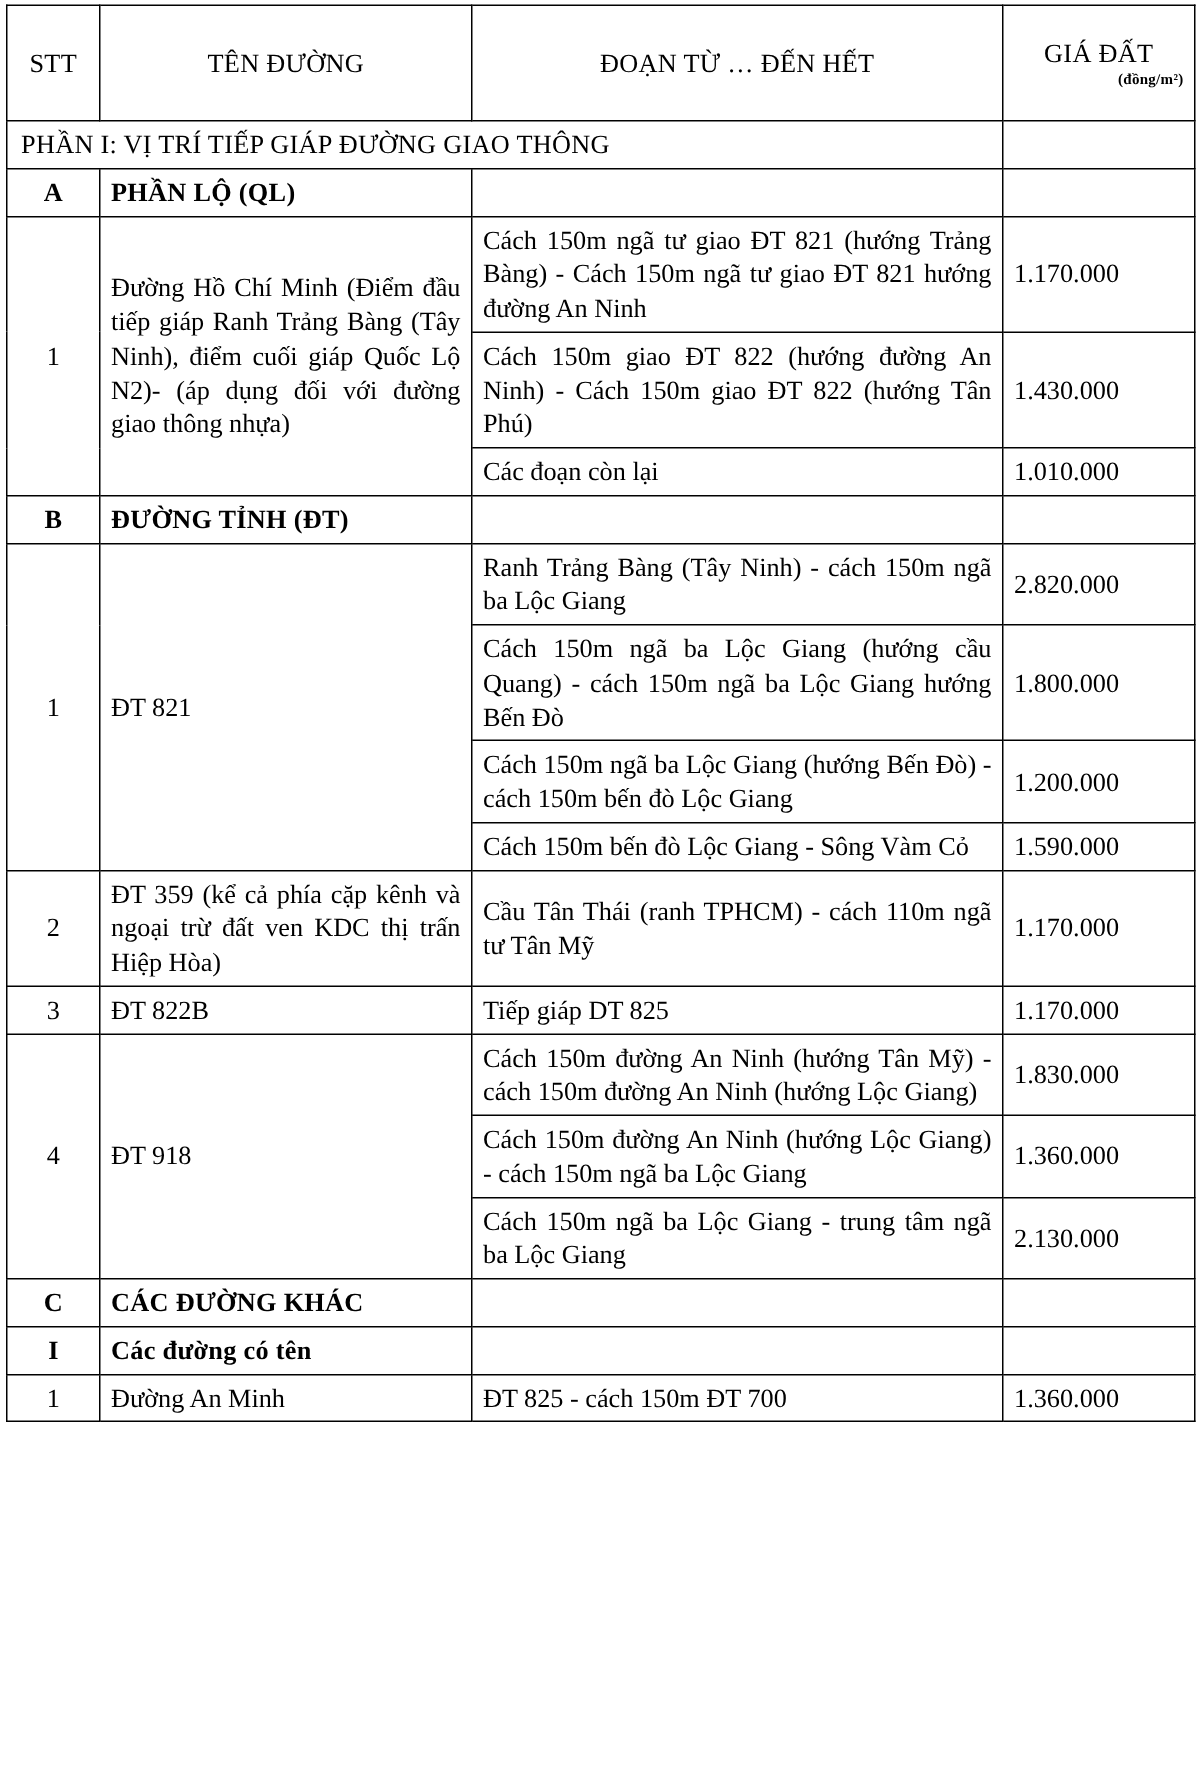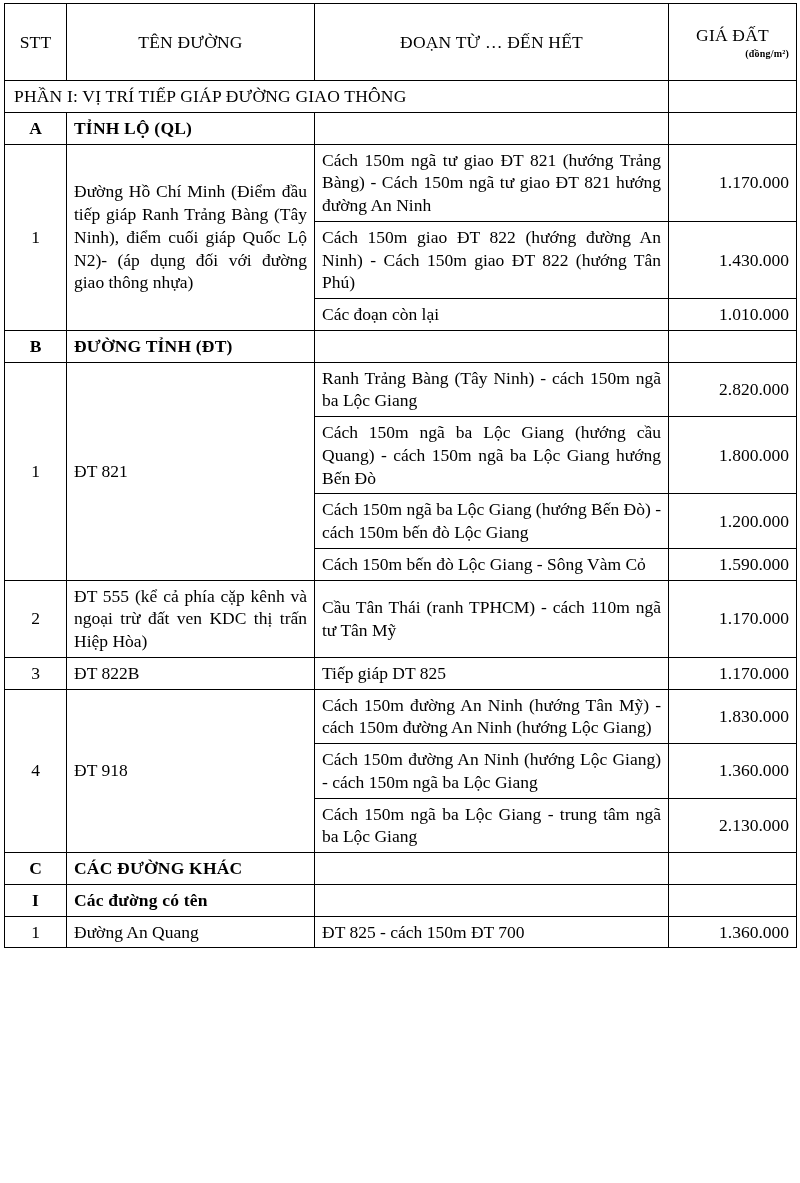--- a/index.html
+++ b/index.html
@@ -67,21 +67,21 @@
     vertical-align: middle;
     hyphens: none;
   }
   td.seg {
     text-align: justify;
     text-align-last: left;
     vertical-align: middle;
     margin-left: 32px;
   }
   td.price {
-    text-align: right;
+    text-align: left;
     vertical-align: middle;
     white-space: nowrap;
   }
   td.empty { }
 
   tr.section td.section-title {
     font-weight: bold;
     text-align: left;
     letter-spacing: 0.2px;
   }
@@ -121,21 +121,21 @@
 
     <tbody>
 
       <tr class="part-row">
         <td class="part-title" colspan="3">PHẦN I: VỊ TRÍ TIẾP GIÁP ĐƯỜNG GIAO THÔNG</td>
         <td class="price empty"></td>
       </tr>
 
       <tr class="section">
         <td class="stt">A</td>
-        <td class="section-title">TỈNH LỘ (QL)</td>
+        <td class="section-title">PHẦN LỘ (QL)</td>
         <td class="seg empty"></td>
         <td class="price empty"></td>
       </tr>
 
       <tr>
         <td class="stt" rowspan="3">1</td>
         <td class="name" rowspan="3">Đường Hồ Chí Minh (Điểm đầu tiếp giáp Ranh Trảng Bàng (Tây Ninh), điểm cuối giáp Quốc Lộ N2)- (áp dụng đối với đường giao thông nhựa)</td>
         <td class="seg">Cách 150m ngã tư giao ĐT 821 (hướng Trảng Bàng) - Cách 150m ngã tư giao ĐT 821 hướng đường An Ninh</td>
         <td class="price">1.170.000</td>
       </tr>
@@ -169,21 +169,21 @@
         <td class="seg">Cách 150m ngã ba Lộc Giang (hướng Bến Đò) - cách 150m bến đò Lộc Giang</td>
         <td class="price">1.200.000</td>
       </tr>
       <tr>
         <td class="seg">Cách 150m bến đò Lộc Giang - Sông Vàm Cỏ</td>
         <td class="price">1.590.000</td>
       </tr>
 
       <tr>
         <td class="stt">2</td>
-        <td class="name">ĐT 555 (kể cả phía cặp kênh và ngoại trừ đất ven KDC thị trấn Hiệp Hòa)</td>
+        <td class="name">ĐT 359 (kể cả phía cặp kênh và ngoại trừ đất ven KDC thị trấn Hiệp Hòa)</td>
         <td class="seg">Cầu Tân Thái (ranh TPHCM) - cách 110m ngã tư Tân Mỹ</td>
         <td class="price">1.170.000</td>
       </tr>
 
       <tr>
         <td class="stt">3</td>
         <td class="name">ĐT 822B</td>
         <td class="seg">Tiếp giáp DT 825</td>
         <td class="price">1.170.000</td>
       </tr>
@@ -212,20 +212,20 @@
 
       <tr class="section">
         <td class="stt">I</td>
         <td class="section-title">Các đường có tên</td>
         <td class="seg empty"></td>
         <td class="price empty"></td>
       </tr>
 
       <tr>
         <td class="stt">1</td>
-        <td class="name">Đường An Quang</td>
+        <td class="name">Đường An Minh</td>
         <td class="seg">ĐT 825 - cách 150m ĐT 700</td>
         <td class="price">1.360.000</td>
       </tr>
 
     </tbody>
   </table>
 </div>
 
 </body></html>

